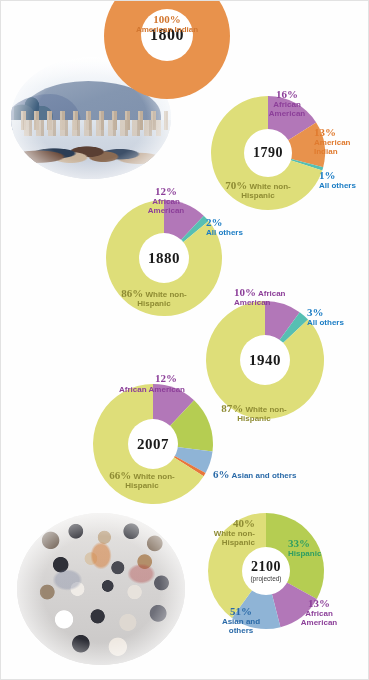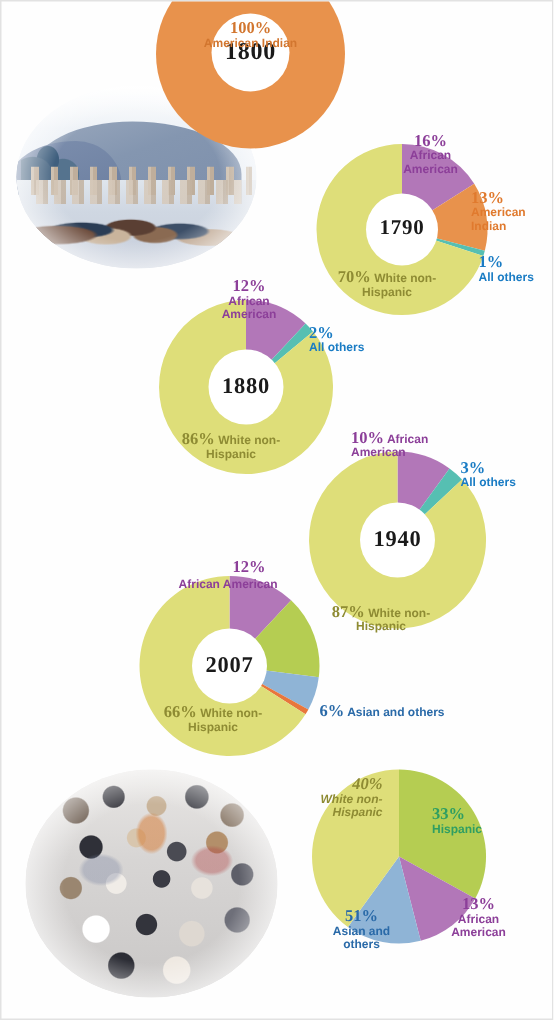--- a/index.html
+++ b/index.html
@@ -331,21 +331,25 @@
         <path d="M0,0 L0,-58 A58,58 0 0,1 50.83,27.98 Z" fill="#b5cd52"></path>
 
         <path d="M0,0 L50.83,27.98 A58,58 0 0,1 14.46,56.17 Z" fill="#b277b8"></path>
 
         <path d="M0,0 L14.46,56.17 A58,58 0 0,1 -34.09,46.92 Z" fill="#8fb4d6"></path>
 
         <path d="M0,0 L-34.09,46.92 A58,58 0 0,1 0,-58 Z" fill="#dede79"></path>
       </g>
     </svg>
   </div>
-  <div class="lbl multi ta-r" style="left:198px;top:516px;width:56px;color:#8e8b33;font-style:italic;">
+  <div class="center-label" style="left:241px;top:546px;width:48px;height:48px;">
+    <span class="center-year" style="font-size:14px;">2100</span>
+    <span class="center-sub" style="font-size:6.5px;margin-top:2px;">(projected)</span>
+  </div>
+  <div class="lbl multi ta-r" style="left:198px;top:516px;width:56px;color:#8e8b33;">
     <span class="pct">40%</span><br>
     <span>White non-Hispanic</span>
   </div>
   <div class="lbl multi" style="left:287px;top:536px;width:56px;color:#2f9e62;">
     <span class="pct">33%</span><br>
     <span>Hispanic</span>
   </div>
   <div class="lbl multi ta-c" style="left:288px;top:596px;width:60px;color:#8c3f99;">
     <span class="pct">13%</span><br>
     <span>African American</span>

